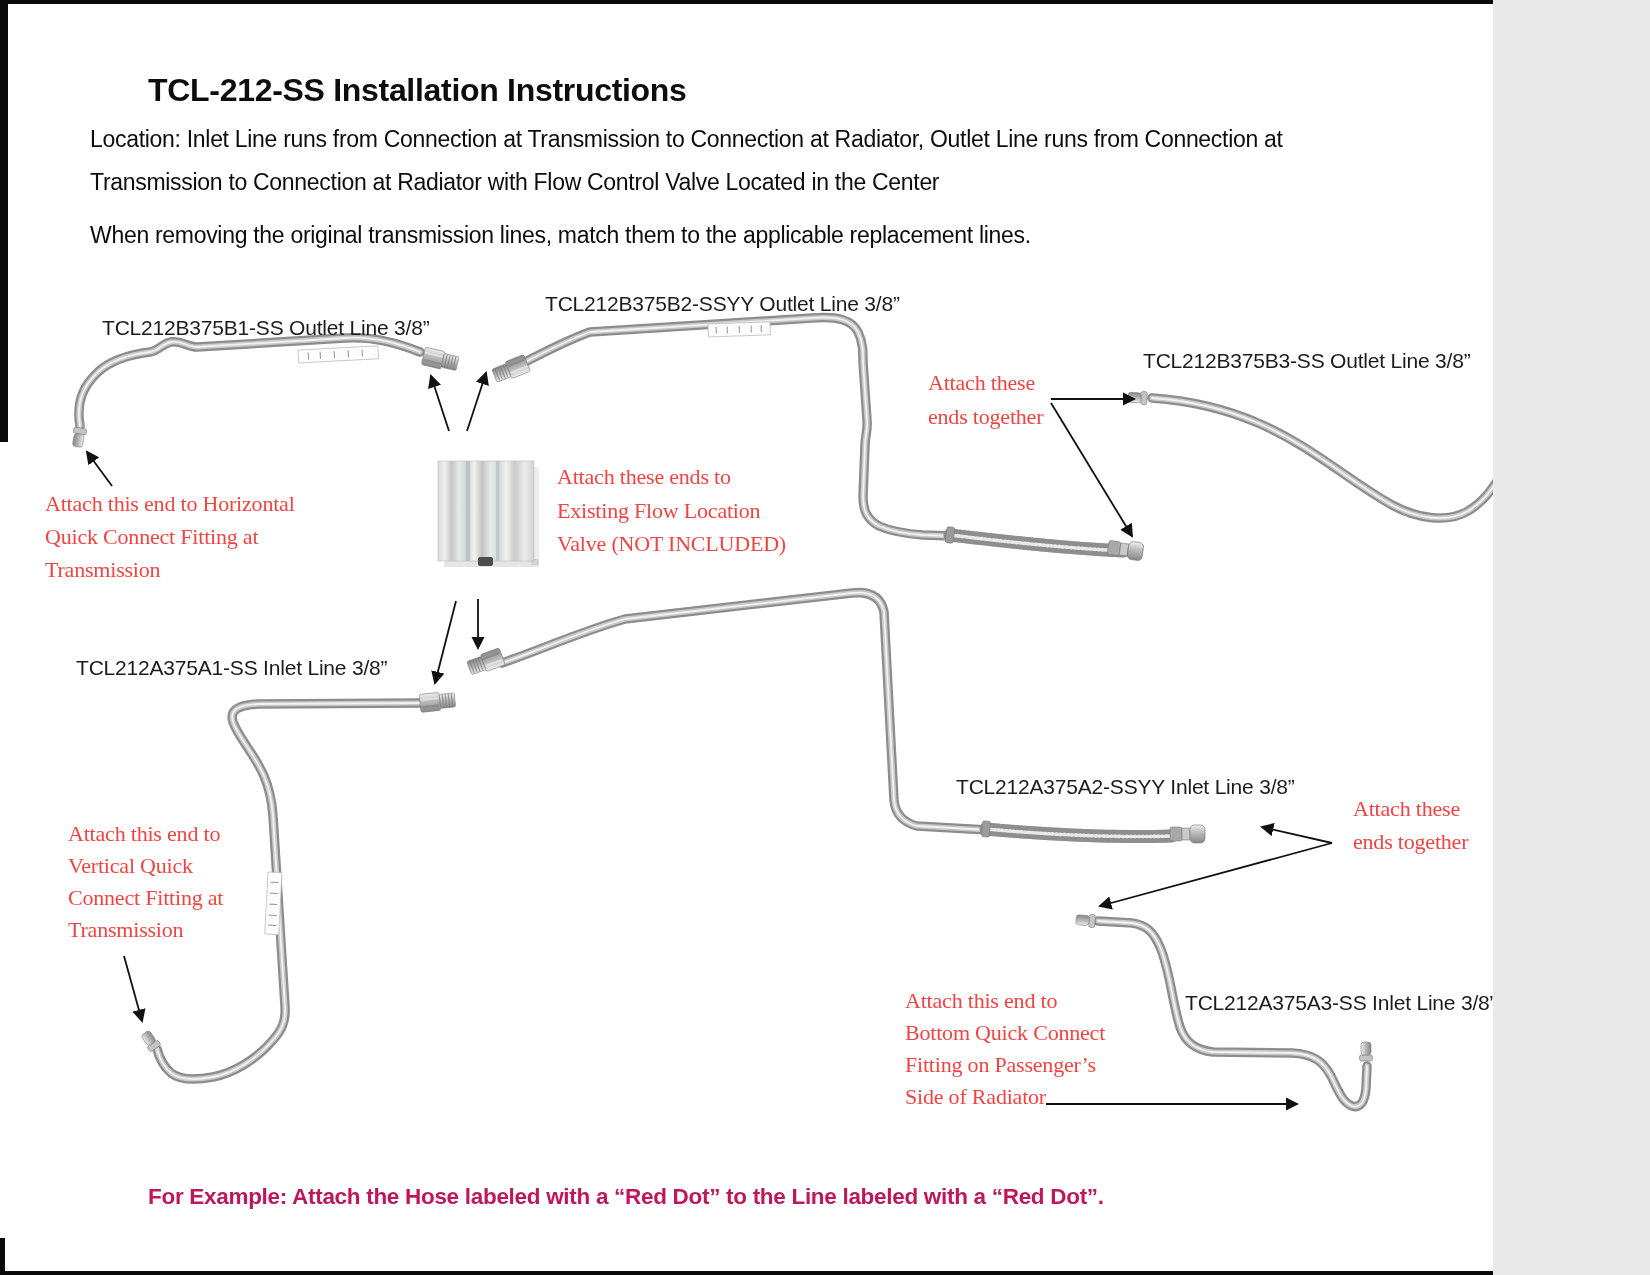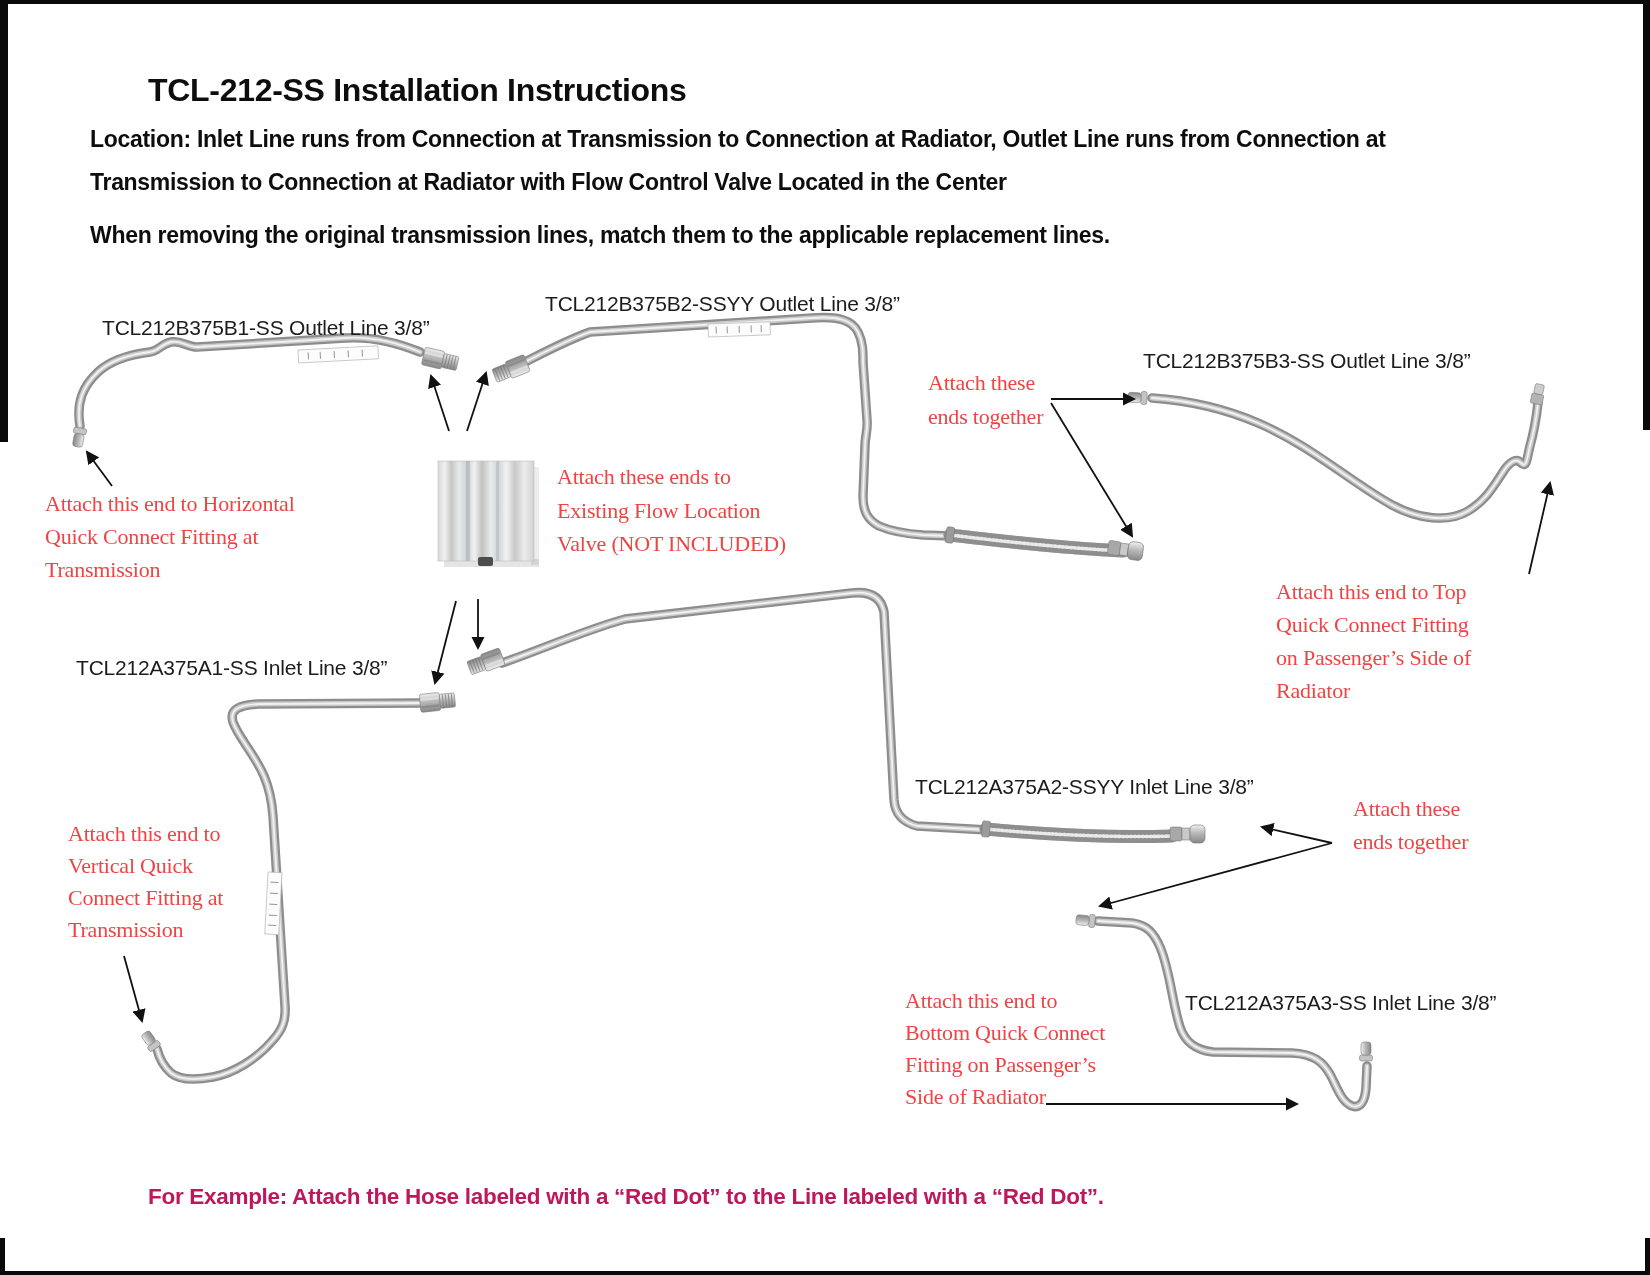--- a/index.html
+++ b/index.html
@@ -1,22 +1,22 @@
 <!DOCTYPE html>
 <html><head>
 <meta charset="utf-8">
 <style>
   html,body{margin:0;padding:0;background:#e9e9e9;}
   .page{
-    position:relative;width:1650px;height:1275px;background:#ffffff;
+    position:relative;width:1493px;height:1275px;background:#ffffff;
     font-family:"Liberation Sans",sans-serif;color:#161616;overflow:hidden;
   }
   .t{position:absolute;white-space:nowrap;}
   .title{font-size:32px;font-weight:bold;letter-spacing:-0.3px;color:#0d0d0d;}
-  .para{font-size:23px;font-weight:bold;letter-spacing:-0.3px;color:#0d0d0d;}
+  .para{font-size:23px;font-weight:normal;letter-spacing:-0.3px;color:#0d0d0d;}
   .plabel{font-size:21px;letter-spacing:-0.2px;color:#1c1c1c;}
   .anno{position:absolute;font-size:22px;letter-spacing:-0.2px;color:#ef4444;font-family:Liberation Serif, serif;}
   .anno div{white-space:nowrap;}
   .foot{font-size:23px;font-weight:bold;letter-spacing:-0.3px;color:#0d0d0d;}
   .foot2{font-size:22.5px;font-weight:bold;letter-spacing:-0.3px;color:#be185d;}
   svg.diagram{position:absolute;left:0;top:0;}
   
   .s1{stroke:#8d8d8d;stroke-width:9.5;fill:none;stroke-linecap:round;stroke-linejoin:round;}
   .s2{stroke:#c9c9c9;stroke-width:5;fill:none;stroke-linecap:round;stroke-linejoin:round;}
   .s3{stroke:#f1f1f1;stroke-width:1.8;fill:none;stroke-linecap:round;stroke-linejoin:round;}
@@ -217,46 +217,40 @@
 
   <div class="t title" style="left:148px;top:72px">TCL-212-SS Installation Instructions</div>
   <div class="t para" style="left:90px;top:126px">Location: Inlet Line runs from Connection at Transmission to Connection at Radiator, Outlet Line runs from Connection at</div>
   <div class="t para" style="left:90px;top:169px">Transmission to Connection at Radiator with Flow Control Valve Located in the Center</div>
   <div class="t para" style="left:90px;top:222px">When removing the original transmission lines, match them to the applicable replacement lines.</div>
 
   <div class="t plabel" style="left:102px;top:316px">TCL212B375B1-SS Outlet Line 3/8”</div>
   <div class="t plabel" style="left:545px;top:292px">TCL212B375B2-SSYY Outlet Line 3/8”</div>
   <div class="t plabel" style="left:1143px;top:349px">TCL212B375B3-SS Outlet Line 3/8”</div>
   <div class="t plabel" style="left:76px;top:656px">TCL212A375A1-SS Inlet Line 3/8”</div>
-  <div class="t plabel" style="left:915px;top:775px">TCL212A375A2-SSYY Inlet Line 3/8”</div>
+  <div class="t plabel" style="left:956px;top:775px">TCL212A375A2-SSYY Inlet Line 3/8”</div>
   <div class="t plabel" style="left:1185px;top:991px">TCL212A375A3-SS Inlet Line 3/8”</div>
 
   <div class="anno" style="left:45px;top:487px;line-height:33px">
     <div>Attach this end to Horizontal</div>
     <div>Quick Connect Fitting at</div>
     <div>Transmission</div>
   </div>
 
   <div class="anno" style="left:557px;top:460px;line-height:33.5px">
     <div>Attach these ends to</div>
     <div>Existing Flow Location</div>
     <div>Valve (NOT INCLUDED)</div>
   </div>
 
   <div class="anno" style="left:928px;top:366px;line-height:34px">
     <div>Attach these</div>
     <div>ends together</div>
   </div>
 
-  <div class="anno" style="left:1276px;top:575px;line-height:33px">
-    <div>Attach this end to Top</div>
-    <div>Quick Connect Fitting</div>
-    <div>on Passenger’s Side of</div>
-    <div>Radiator</div>
-  </div>
 
   <div class="anno" style="left:68px;top:818px;line-height:32px">
     <div>Attach this end to</div>
     <div>Vertical Quick</div>
     <div>Connect Fitting at</div>
     <div>Transmission</div>
   </div>
 
   <div class="anno" style="left:1353px;top:792px;line-height:33px">
     <div>Attach these</div>

